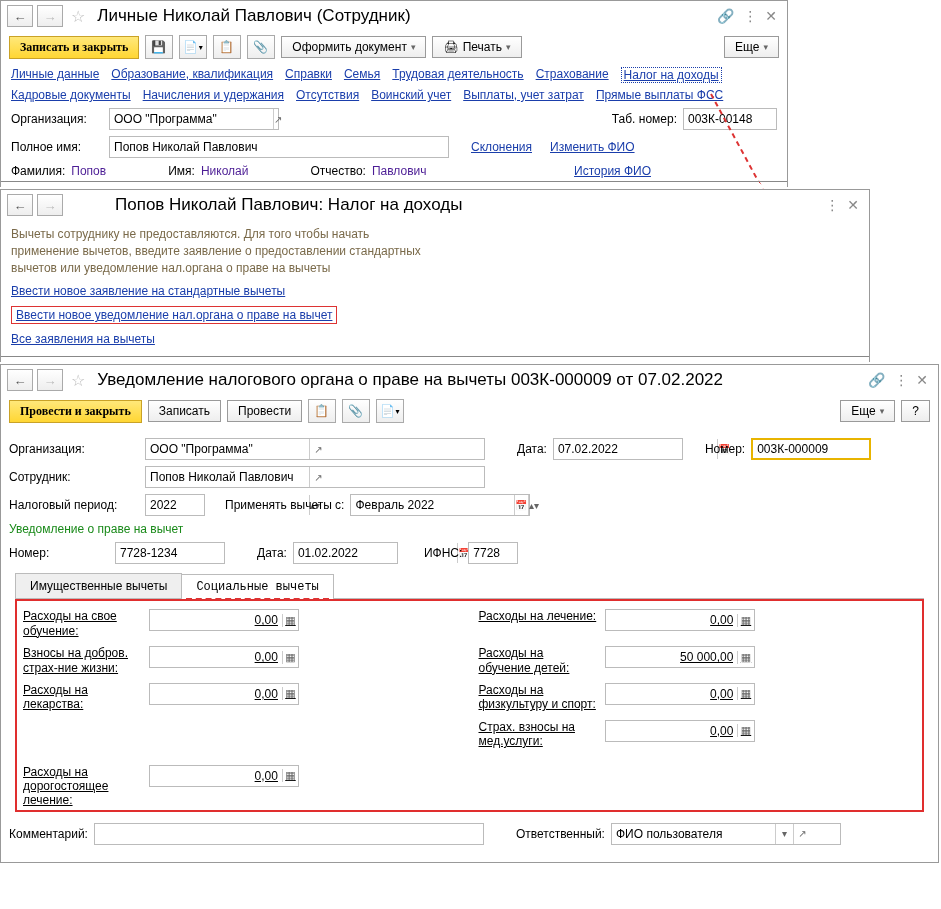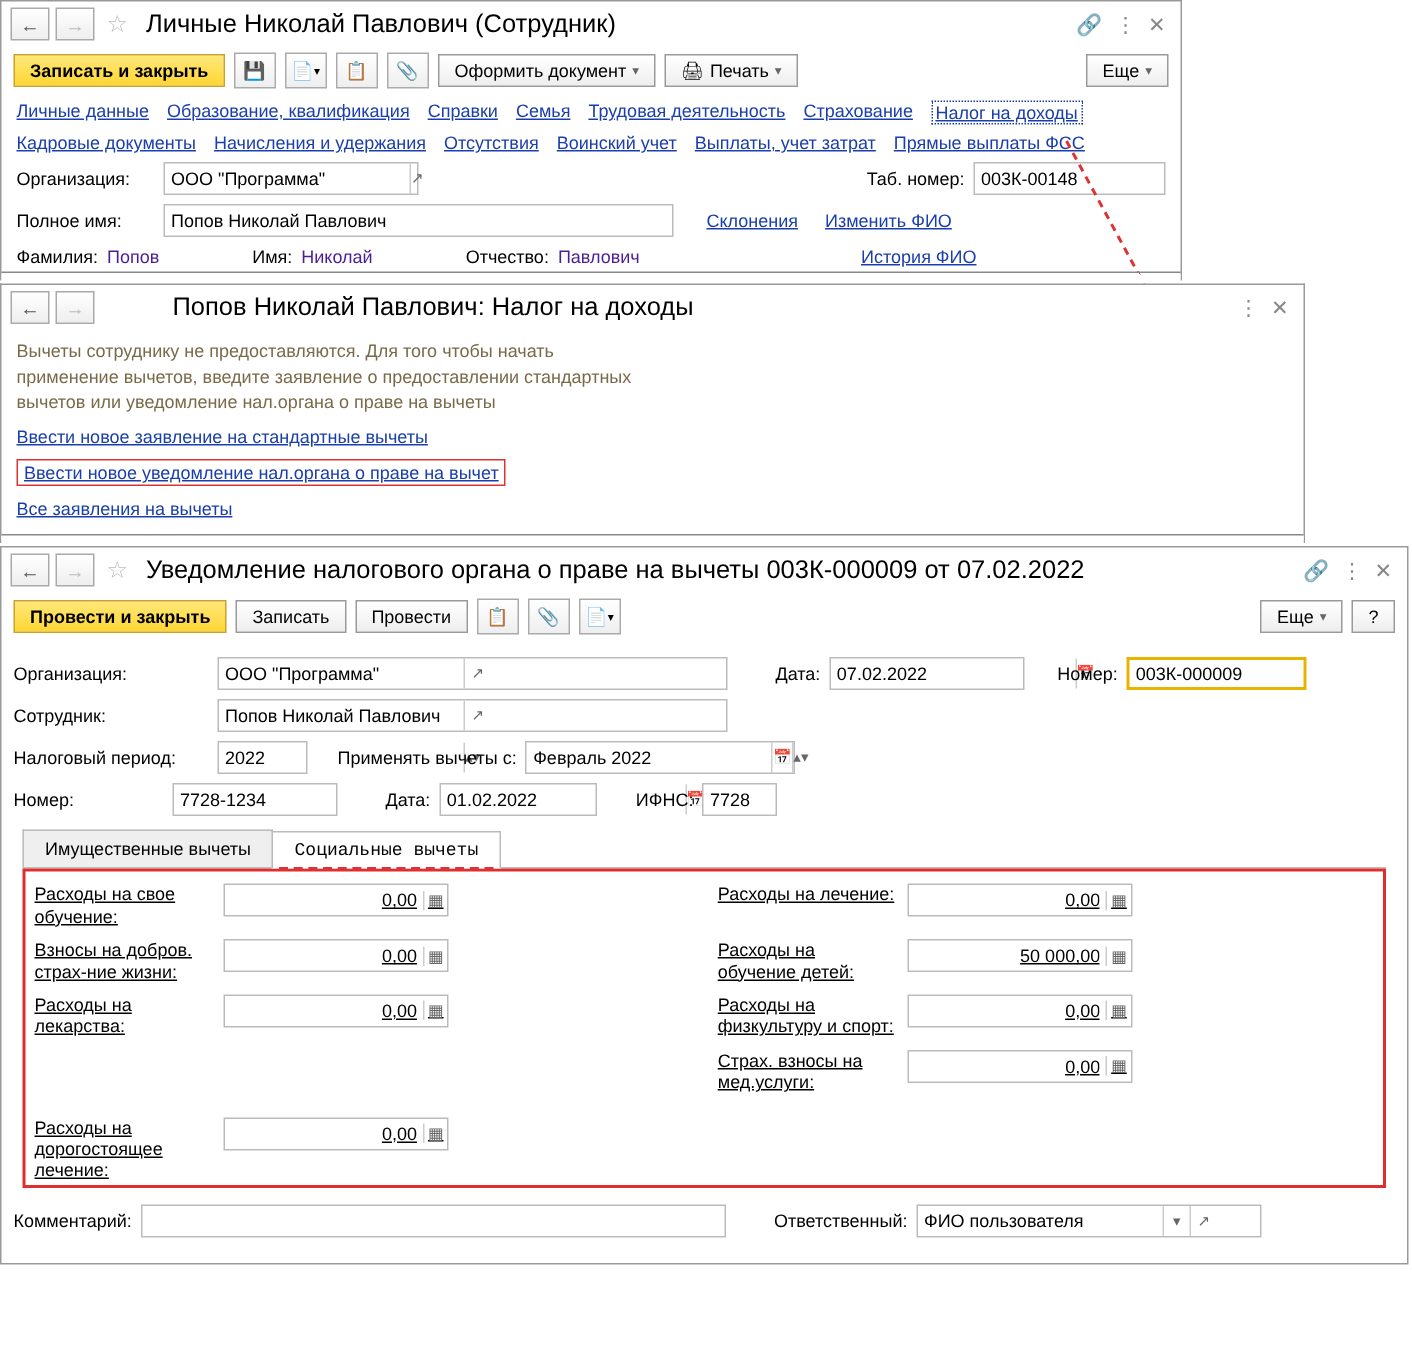--- a/index.html
+++ b/index.html
@@ -7,21 +7,21 @@
   .panel { border: 1px solid #999; background: #fff; margin-bottom: 2px; position: relative; }
   .titlebar { display: flex; align-items: center; padding: 4px 6px; gap: 4px; }
   .nav-btn { width: 26px; height: 22px; border: 1px solid #aaa; background: linear-gradient(#fff,#eee); display: inline-flex; align-items: center; justify-content: center; cursor: pointer; color:#555; font-size:13px; }
   .nav-btn.dimmed { color: #bbb; }
   .star { font-size: 16px; color: #bbb; margin: 0 4px; cursor:pointer; }
   .title { font-size: 17px; font-weight: 400; flex: 1; margin-left: 4px; }
   .win-icons { display:flex; gap:8px; align-items:center; margin-right:4px; color:#888; }
   .win-icons span { cursor:pointer; font-size:14px; }
   .toolbar { display:flex; align-items:center; gap:6px; padding: 4px 8px 6px; }
   .btn { border:1px solid #9a9a9a; background:linear-gradient(#fff,#eee); padding:3px 10px; cursor:pointer; font-size:12px; display:inline-flex; align-items:center; gap:4px; }
-  .btn.yellow { background:linear-gradient(#ffe87a,#ffd633); border-color:#c9a227; font-weight:bold; }
+  .btn.yellow { background:linear-gradient(#ffe87a,#ffd633); border-color:#c9a227; font-weight:bold;font-family:Liberation Serif, serif; }
   .icon-btn { width:28px; height:24px; border:1px solid #aaa; background:linear-gradient(#fff,#eee); display:inline-flex; align-items:center; justify-content:center; cursor:pointer; }
   .links-row { padding: 2px 10px 3px; display:flex; flex-wrap:wrap; gap:4px 12px; }
   .lnk { color:#1a3eab; text-decoration:underline; cursor:pointer; }
   .lnk.boxed { border:1px dotted #1a3eab; padding:0 2px; }
   .form-row { display:flex; align-items:center; gap:6px; padding:3px 10px; }
   .lbl { min-width:92px; }
   .field { display:inline-flex; align-items:center; border:1px solid #bbb; background:#fff; height:22px; }
   .field input { border:none; outline:none; font-size:12px; padding:0 4px; height:20px; background:transparent; }
   .field .fld-btn { width:18px; height:20px; border-left:1px solid #ccc; display:inline-flex; align-items:center; justify-content:center; font-size:10px; color:#666; cursor:pointer; }
   .plain { color:#4c1d95; }
@@ -98,21 +98,21 @@
     <span class="lnk">Прямые выплаты ФСС</span>
   </div>
   <div class="form-row">
     <span class="lbl">Организация:</span>
     <span class="field" style="width:170px">
         <input value="ООО &quot;Программа&quot;" style="">
         <span class="fld-btn">↗</span>
       </span>
     <span class="spacer"></span>
     <span>Таб. номер:</span>
-    <span class="field" style="width:128px">
+    <span class="field" style="width:94px">
         <input value="003К-00148" style="">
       </span>
   </div>
   <div class="form-row">
     <span class="lbl">Полное имя:</span>
     <span class="field" style="width:340px">
         <input value="Попов Николай Павлович" style="">
       </span>
     <span style="width:10px"></span>
     <span class="lnk">Склонения</span>
@@ -220,20 +220,21 @@
           <span class="fld-btn">▴▾</span>
         </span>
       <span style="width:8px"></span>
       <span>Применять вычеты с:</span>
       <span class="field" style="width:180px">
           <input value="Февраль 2022" style="">
           <span class="fld-btn">📅</span>
           <span class="fld-btn">▴▾</span>
         </span>
     </div>
+    <div class="form-row green" style="padding-left:0">Уведомление о праве на вычет</div>
     <div class="form-row" style="padding-left:0">
       <span class="lbl" style="min-width:100px">Номер:</span>
       <span class="field" style="width:110px">
           <input value="7728-1234" style="">
         </span>
       <span style="width:20px"></span>
       <span>Дата:</span>
       <span class="field" style="width:105px">
           <input value="01.02.2022" style="">
           <span class="fld-btn">📅</span>

